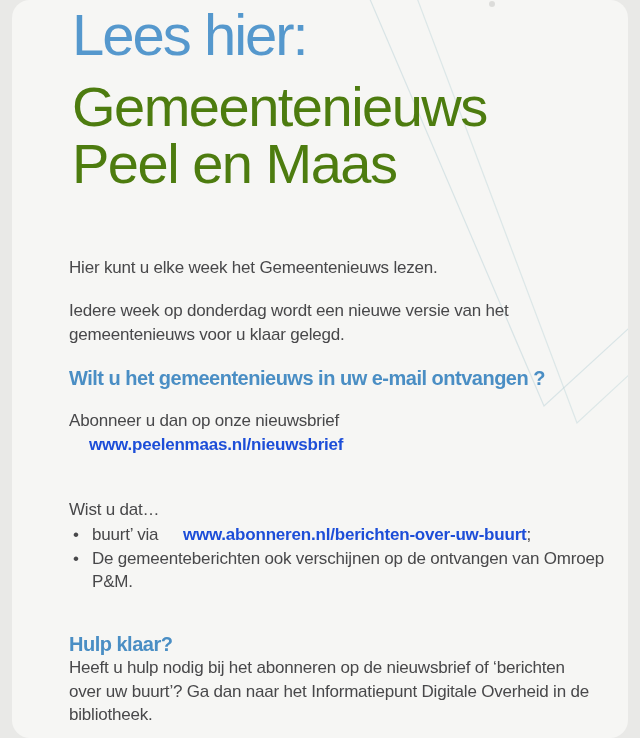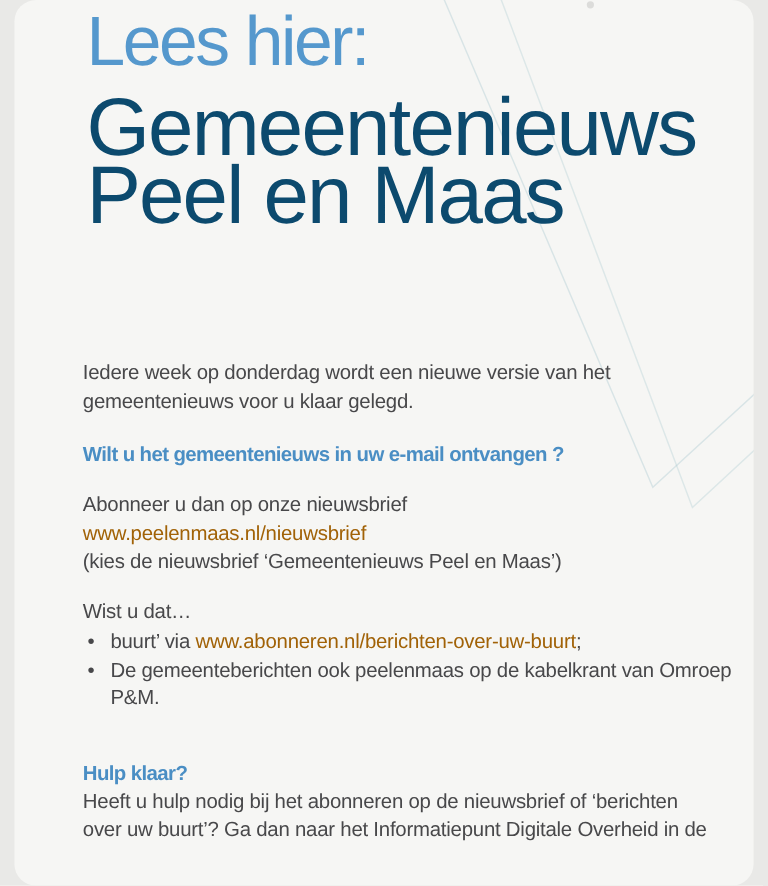--- a/index.html
+++ b/index.html
@@ -30,50 +30,51 @@
     left: 60px; top: 4px;
     font-size: 58px;
     line-height: 62px;
     letter-spacing: -2px;
     font-weight: 400;
     color: #5598cd;
     white-space: nowrap;
   }
   .page-subtitle {
     left: 60px; top: 78px;
-    font-size: 68px;
+    font-size: 56px;
     line-height: 57px;
     letter-spacing: -1.5px;
     font-weight: 400;
-    color: #0c4a6e;
+    color: #4d7c0f;
     white-space: nowrap;
   }
 
   
   .body-text {
     left: 57px;
     font-size: 17px;
     line-height: 23.5px;
     letter-spacing: -0.2px;
     color: #48484a;
     white-space: nowrap;
   }
   .blue-heading {
     left: 57px;
-    font-size: 17px;
+    font-size: 20px;
     line-height: 23.5px;
     letter-spacing: -0.5px;
     font-weight: bold;
     color: #4a8ec4;
     white-space: nowrap;
     text-align: center;
   }
   .inline-link {
-    font-weight: normal;
-    color: #a16207;
+    font-weight: bold;
+    color: #1d4ed8;
+    margin-left: 20px;
   }
   .bullet-list { left: 57px; }
   .bullet-item { position: relative; padding-left: 23px; }
   .bullet-item .marker {
     position: absolute;
     left: 4px; top: 0;
     color: #48484a;
   }
   .bullet-item .marker::before { content: "\2022"; }
 
@@ -96,48 +97,49 @@
 
   <div class="abs dust-speck"></div>
 
   <div class="abs page-title">Lees hier:</div>
 
   <div class="abs page-subtitle">
     <div>Gemeentenieuws</div>
     <div>Peel en Maas</div>
   </div>
 
+  <div class="abs body-text" style="top:256px">Hier kunt u elke week het Gemeentenieuws lezen.</div>
 
   <div class="abs body-text" style="top:299px">
     <div>Iedere week op donderdag wordt een nieuwe versie van het</div>
     <div>gemeentenieuws voor u klaar gelegd.</div>
   </div>
 
   <div class="abs blue-heading" style="top:367px">Wilt u het gemeentenieuws in uw e-mail ontvangen ?</div>
 
   <div class="abs body-text" style="top:409px">
     <div>Abonneer u dan op onze nieuwsbrief</div>
     <div class="inline-link">www.peelenmaas.nl/nieuwsbrief</div>
-    <div>(kies de nieuwsbrief ‘Gemeentenieuws Peel en Maas’)</div>
   </div>
 
   <div class="abs body-text" style="top:498px">Wist u dat…</div>
 
   <div class="abs body-text bullet-list" style="top:523px">
     <div class="bullet-item">
       <span class="marker"></span>
       <div><span>buurt’ via </span><span class="inline-link">www.abonneren.nl/berichten-over-uw-buurt</span><span>;</span></div>
     </div>
     <div class="bullet-item">
       <span class="marker"></span>
-      <div>De gemeenteberichten ook peelenmaas op de kabelkrant van Omroep</div>
+      <div>De gemeenteberichten ook verschijnen op de ontvangen van Omroep</div>
       <div>P&amp;M.</div>
     </div>
   </div>
 
   <div class="abs blue-heading" style="top:633px">Hulp klaar?</div>
 
   <div class="abs body-text" style="top:656px">
     <div>Heeft u hulp nodig bij het abonneren op de nieuwsbrief of ‘berichten</div>
     <div>over uw buurt’? Ga dan naar het Informatiepunt Digitale Overheid in de</div>
+    <div>bibliotheek.</div>
   </div>
 
 </div>
 
 </body></html>

